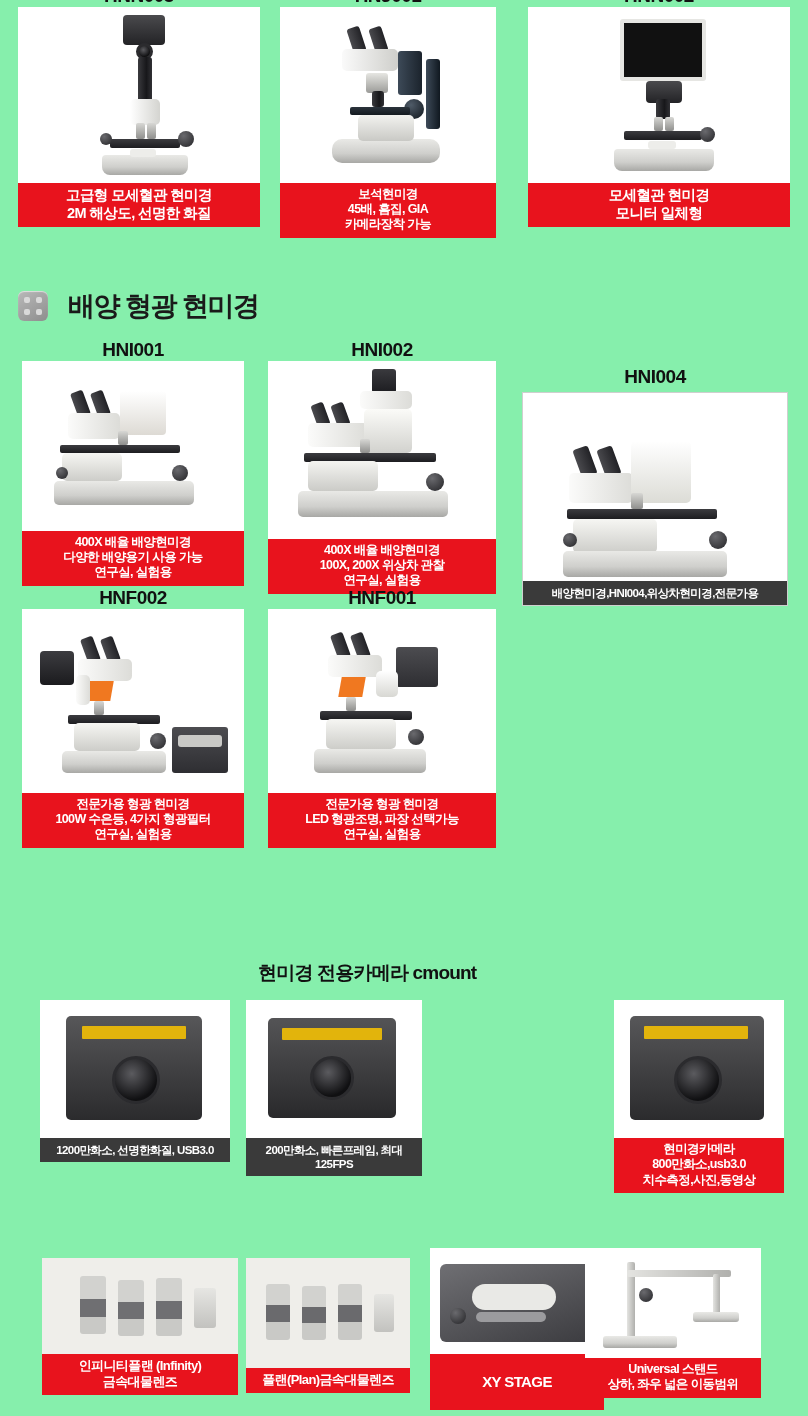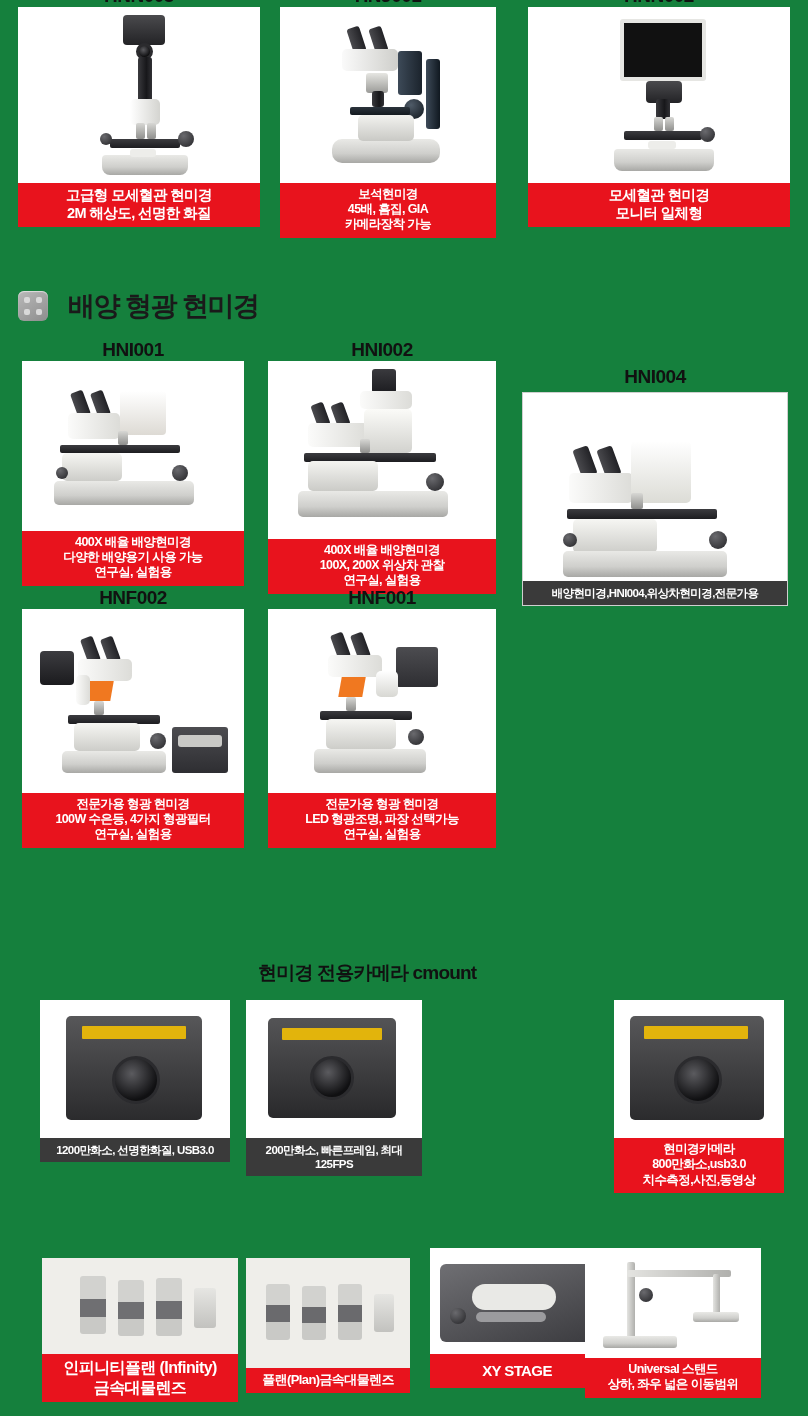--- a/index.html
+++ b/index.html
@@ -6,21 +6,21 @@
   html, body {
     margin: 0; padding: 0;
     background: #ffffff;
     font-family: "Liberation Sans", sans-serif;
   }
   .page {
     position: relative;
     width: 808px;
     height: 1416px;
     overflow: hidden;
-    background: #15803d;
+    background: #86efac;
   }
 
   
   .card { position: absolute; }
   .card .model {
     text-align: center;
     font-weight: bold;
     font-size: 19px;
     color: #111;
     letter-spacing: -0.5px;
@@ -420,21 +420,21 @@
     </div>
   </div>
 
   <div class="card" style="left:42px; top:1258px; width:196px;">
     <div class="photo" style="height:96px; background:#efeeea;">
       <div class="objective" style="left:38px; top:18px; width:26px; height:58px; background:linear-gradient(180deg,#d2d2cf 0 40%, #6f6f72 40% 70%, #c9c9c6 70% 100%); border-radius:3px;"></div>
       <div class="objective" style="left:76px; top:22px; width:26px; height:56px; background:linear-gradient(180deg,#d2d2cf 0 40%, #6f6f72 40% 70%, #c9c9c6 70% 100%); border-radius:3px;"></div>
       <div class="objective" style="left:114px; top:20px; width:26px; height:58px; background:linear-gradient(180deg,#d2d2cf 0 40%, #6f6f72 40% 70%, #c9c9c6 70% 100%); border-radius:3px;"></div>
       <div class="objective" style="left:152px; top:30px; width:22px; height:40px; background:linear-gradient(180deg,#e4e4e1,#b7b7b4); border-radius:3px; opacity:.8;"></div>
     </div>
-    <div class="caption" style="font-size:16px;">
+    <div class="caption" style="font-size:13px;">
       <div>인피니티플랜 (Infinity)</div>
       <div>금속대물렌즈</div>
     </div>
   </div>
 
   <div class="card" style="left:246px; top:1258px; width:164px;">
     <div class="photo" style="height:110px; background:#efeeea;">
       <div class="objective" style="left:20px; top:26px; width:24px; height:56px; background:linear-gradient(180deg,#d2d2cf 0 38%, #6a6a6d 38% 68%, #c9c9c6 68% 100%); border-radius:3px;"></div>
       <div class="objective" style="left:56px; top:28px; width:24px; height:54px; background:linear-gradient(180deg,#d2d2cf 0 38%, #6a6a6d 38% 68%, #c9c9c6 68% 100%); border-radius:3px;"></div>
       <div class="objective" style="left:92px; top:26px; width:24px; height:56px; background:linear-gradient(180deg,#d2d2cf 0 38%, #6a6a6d 38% 68%, #c9c9c6 68% 100%); border-radius:3px;"></div>
@@ -445,21 +445,21 @@
     </div>
   </div>
 
   <div class="card" style="left:430px; top:1248px; width:174px;">
     <div class="photo" style="height:106px;">
       <div class="xy-plate" style="left:10px; top:16px; width:152px; height:78px;"></div>
       <div style="position:absolute; left:42px; top:36px; width:84px; height:26px; background:#e9e9e6; border-radius:13px;"></div>
       <div style="position:absolute; left:46px; top:64px; width:70px; height:10px; background:#9b9b9e; border-radius:5px;"></div>
       <div class="knob" style="left:20px; top:60px; width:16px; height:16px;"></div>
     </div>
-    <div class="caption" style="font-size:15px; padding:8px 2px;">
+    <div class="caption" style="font-size:15px; padding:19px 2px;">
       <div>XY STAGE</div>
     </div>
   </div>
 
   <div class="card" style="left:585px; top:1248px; width:176px;">
     <div class="photo" style="height:110px;">
       <div class="post" style="left:42px; top:14px; width:8px; height:78px;"></div>
       <div class="post" style="left:42px; top:22px; width:104px; height:7px;"></div>
       <div class="post" style="left:128px; top:26px; width:7px; height:44px;"></div>
       <div class="base" style="left:18px; top:88px; width:74px; height:12px; border-radius:3px;"></div>

